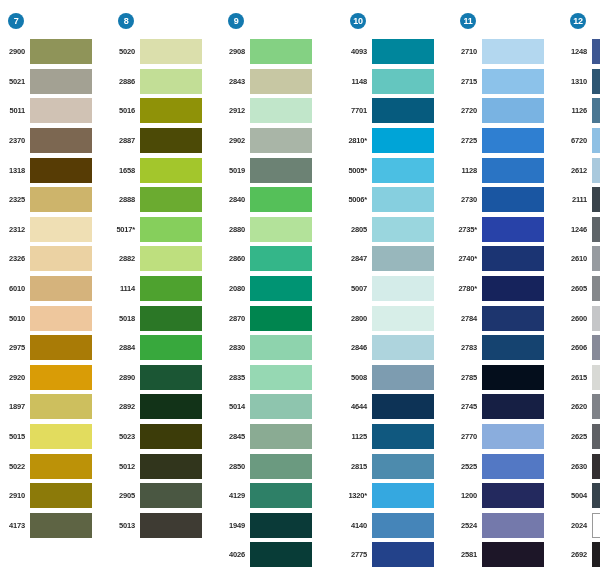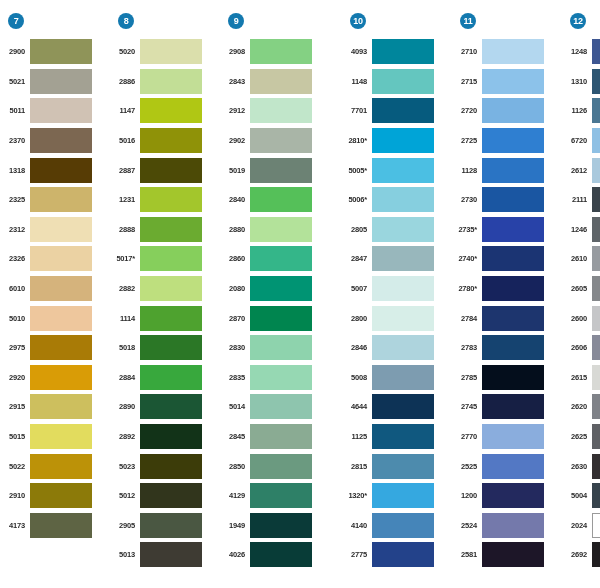--- a/index.html
+++ b/index.html
@@ -142,21 +142,21 @@
           </div>
           <div class="row">
             <div class="code">2975</div>
             <div class="swatch" style="background-color: rgb(169, 123, 6);"></div>
           </div>
           <div class="row">
             <div class="code">2920</div>
             <div class="swatch" style="background-color: rgb(217, 156, 6);"></div>
           </div>
           <div class="row">
-            <div class="code">2915</div>
+            <div class="code">1897</div>
             <div class="swatch" style="background-color: rgb(205, 191, 94);"></div>
           </div>
           <div class="row">
             <div class="code">5015</div>
             <div class="swatch" style="background-color: rgb(226, 220, 94);"></div>
           </div>
           <div class="row">
             <div class="code">5022</div>
             <div class="swatch" style="background-color: rgb(188, 146, 8);"></div>
           </div>
@@ -178,33 +178,29 @@
         <div class="rows">
           <div class="row">
             <div class="code">5020</div>
             <div class="swatch" style="background-color: rgb(219, 223, 172);"></div>
           </div>
           <div class="row">
             <div class="code">2886</div>
             <div class="swatch" style="background-color: rgb(194, 222, 150);"></div>
           </div>
           <div class="row">
-            <div class="code">1147</div>
-            <div class="swatch" style="background-color: rgb(176, 199, 20);"></div>
-          </div>
-          <div class="row">
             <div class="code">5016</div>
             <div class="swatch" style="background-color: rgb(143, 146, 8);"></div>
           </div>
           <div class="row">
             <div class="code">2887</div>
             <div class="swatch" style="background-color: rgb(76, 74, 6);"></div>
           </div>
           <div class="row">
-            <div class="code">1231</div>
+            <div class="code">1658</div>
             <div class="swatch" style="background-color: rgb(163, 198, 44);"></div>
           </div>
           <div class="row">
             <div class="code">2888</div>
             <div class="swatch" style="background-color: rgb(107, 171, 48);"></div>
           </div>
           <div class="row">
             <div class="code">5017*</div>
             <div class="swatch" style="background-color: rgb(134, 207, 92);"></div>
           </div>

